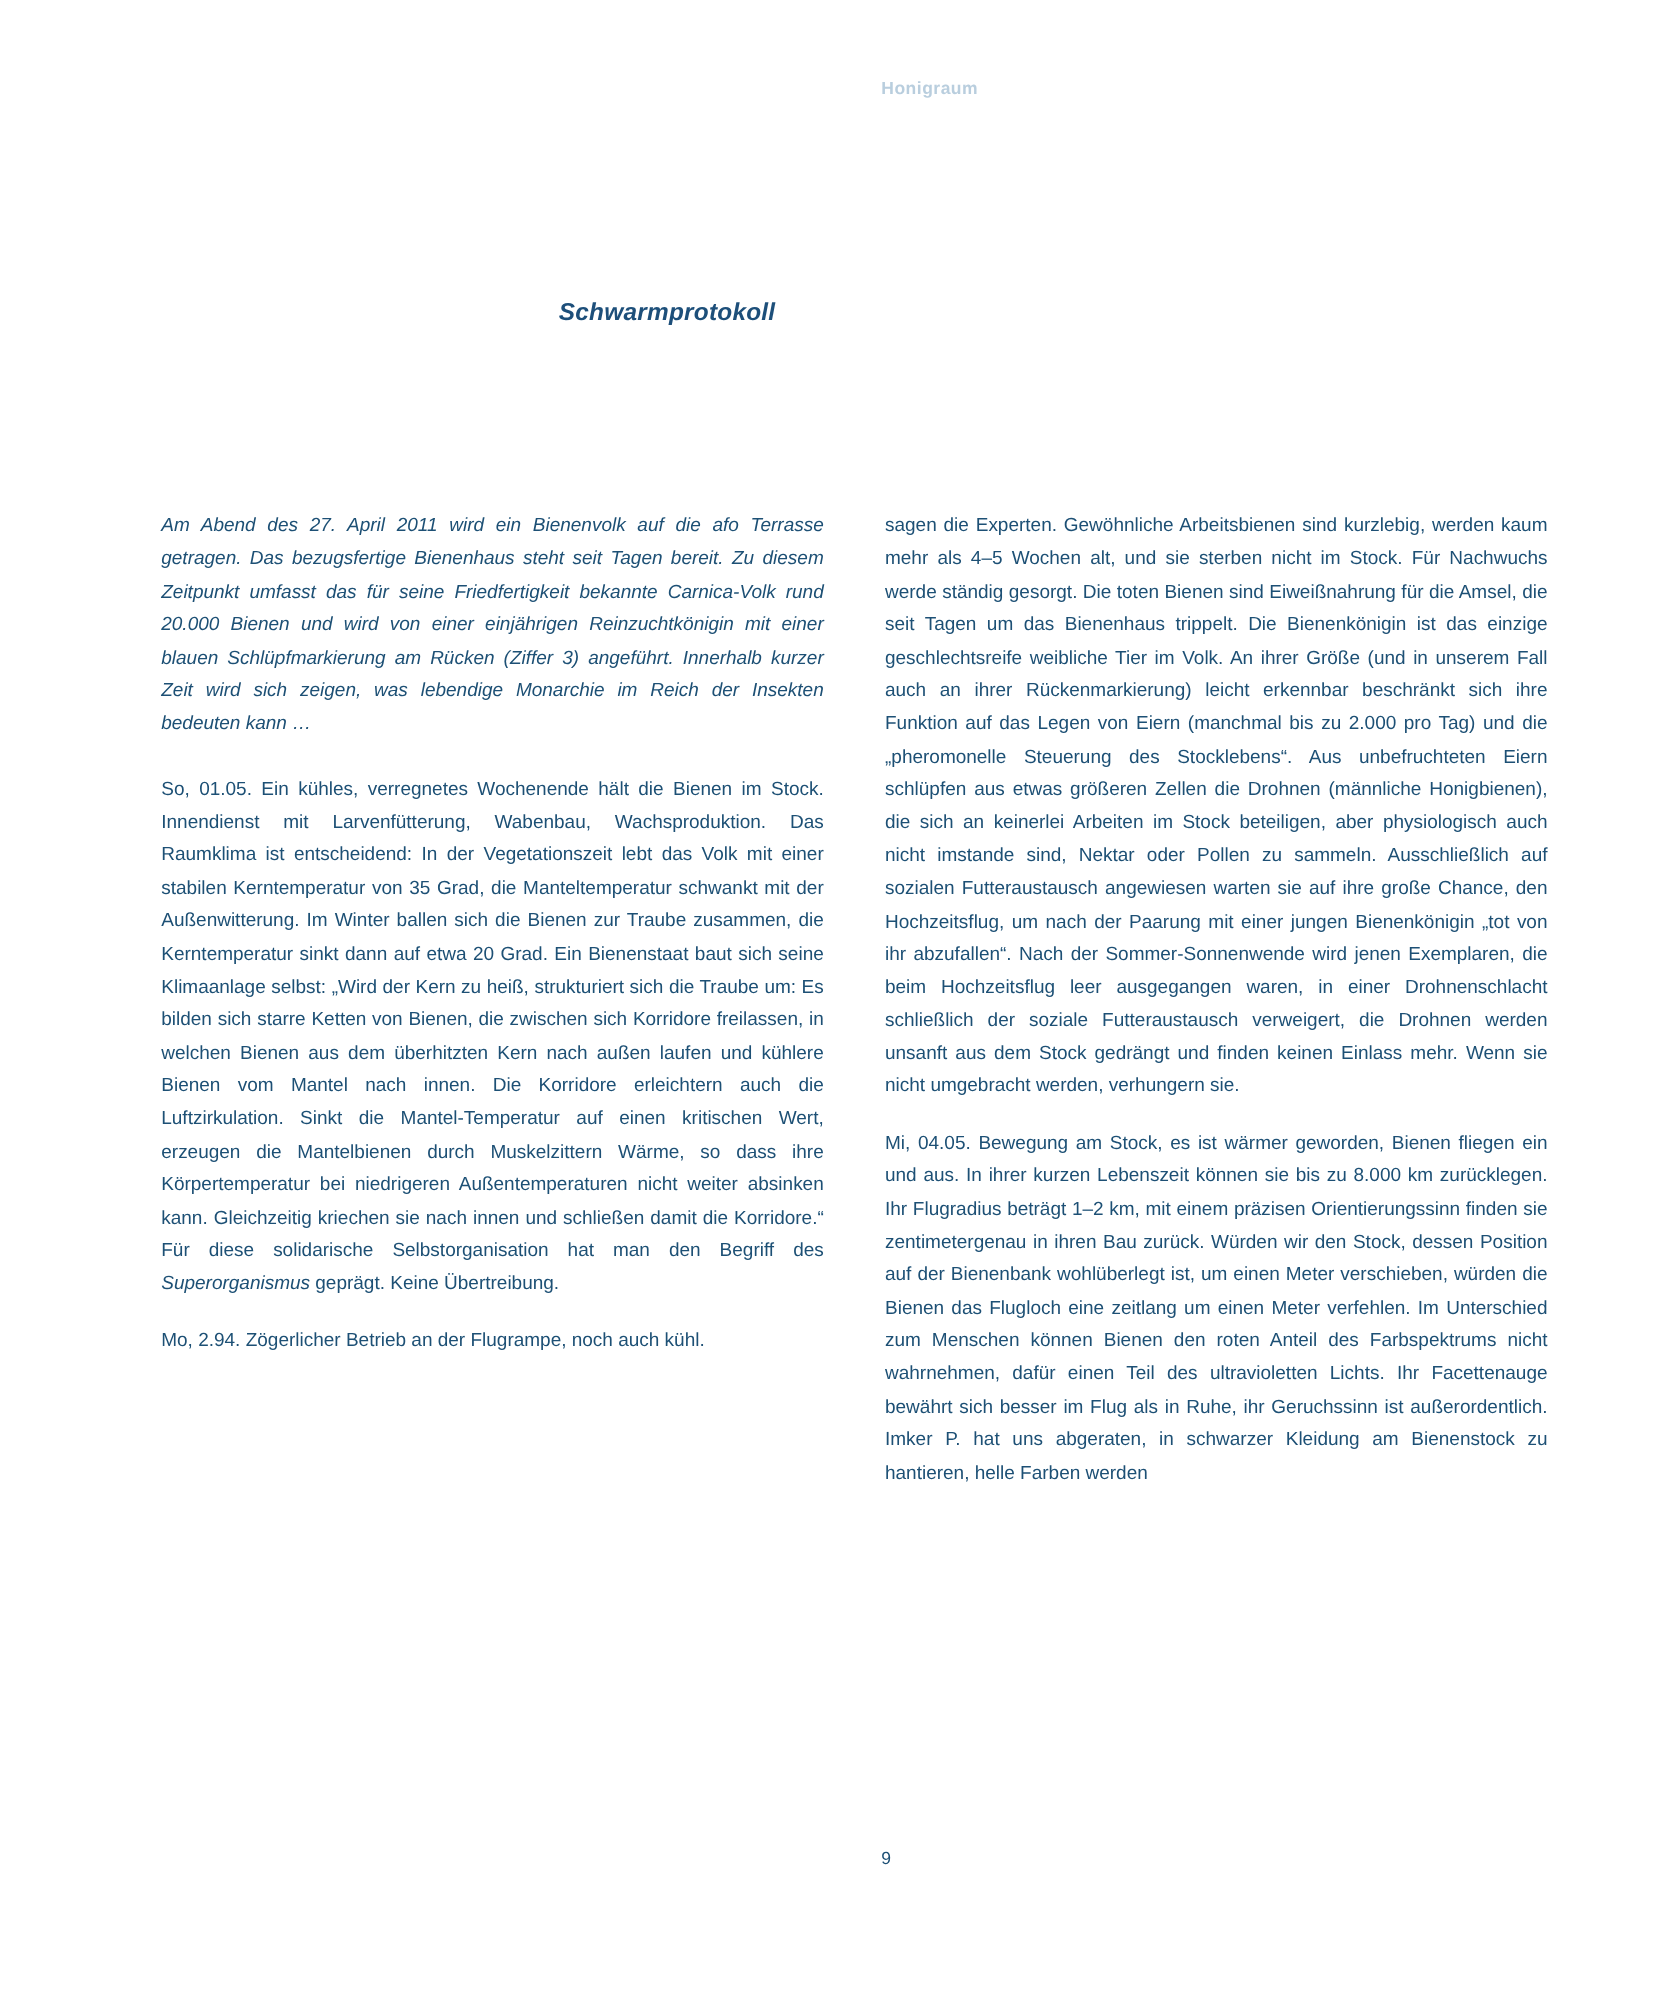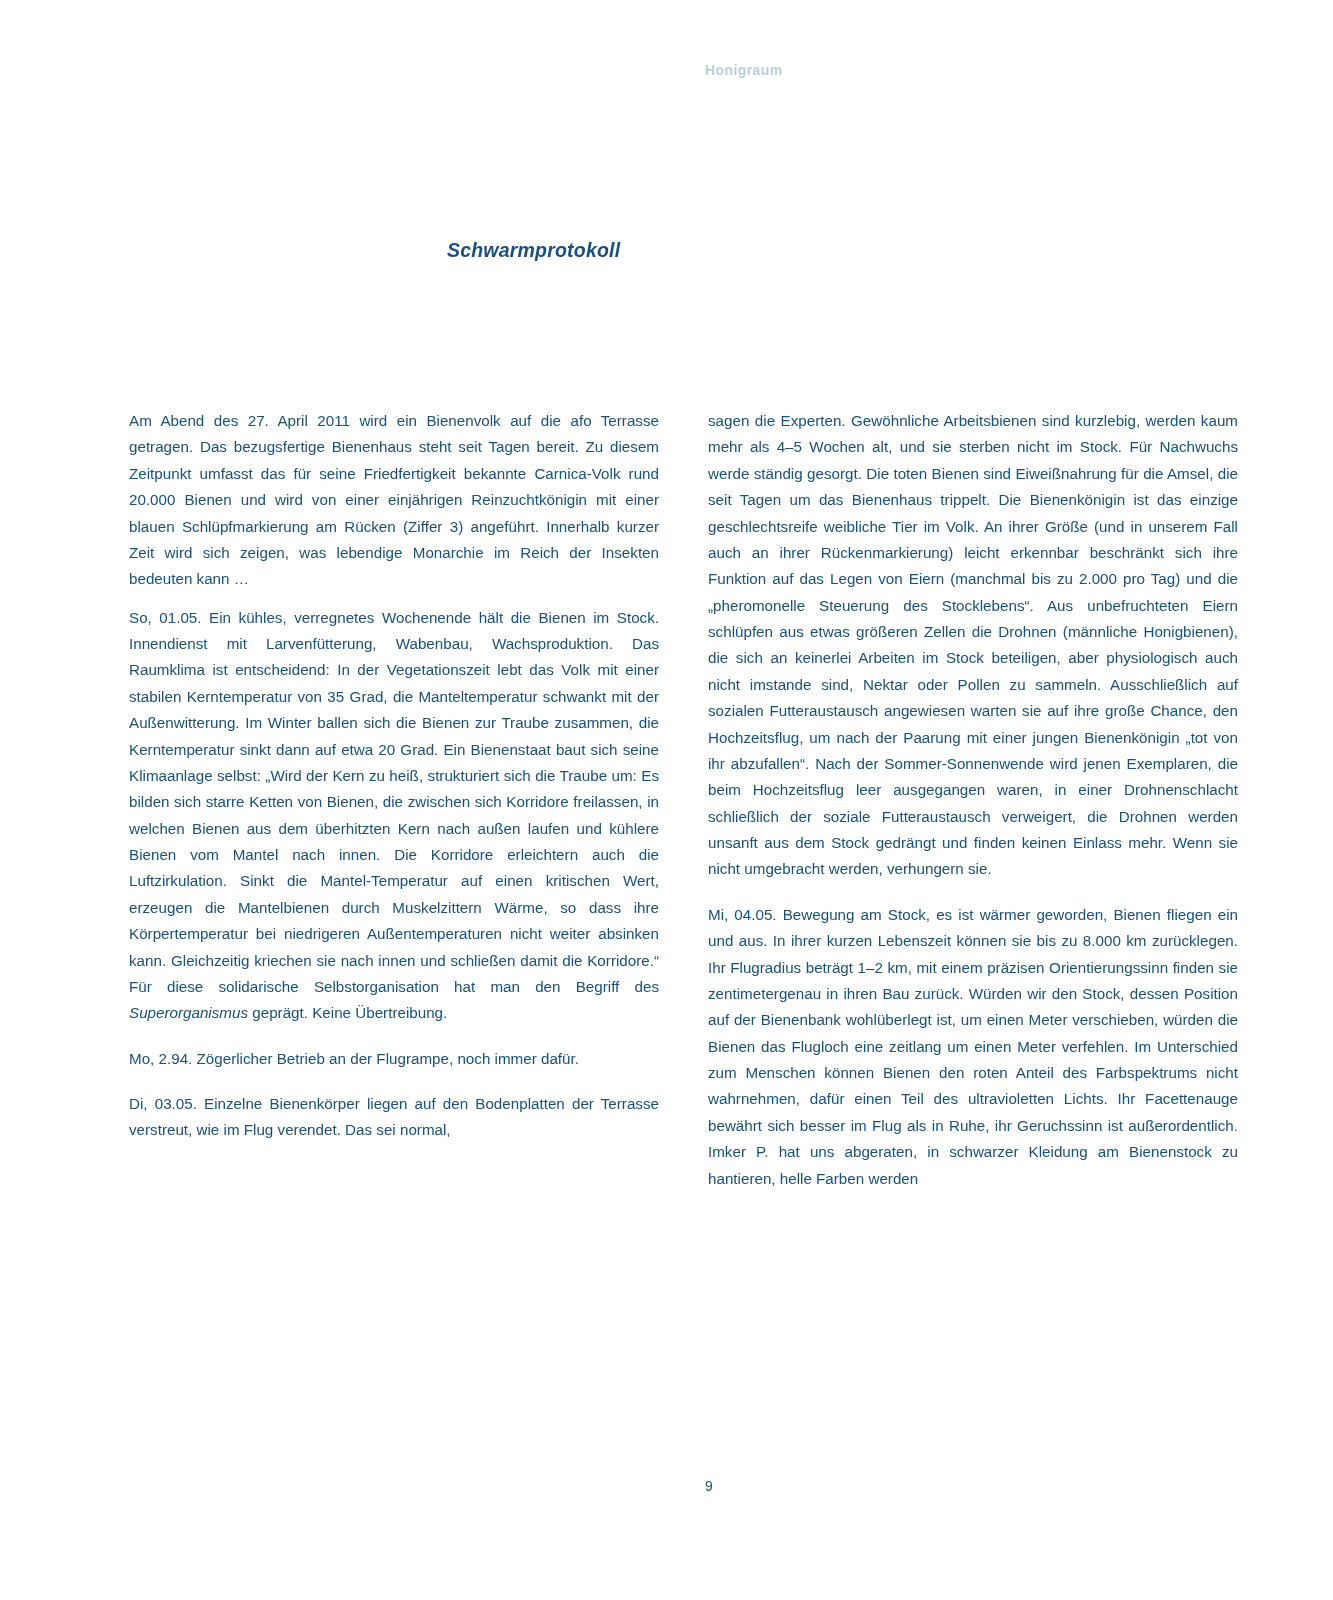--- a/index.html
+++ b/index.html
@@ -53,21 +53,22 @@
     margin: 0 0 19px 0;
     font-size: 15.2px;
     line-height: 1.735;
     text-align: justify;
     color: #1d5075;
     -webkit-hyphens: none;
     hyphens: none;
   }
   p:last-child { margin-bottom: 0; }
   .intro {
-    margin-bottom: 12px;
+    font-style: italic;
+    margin-bottom: 26px;
   }
   .intro .blk { display: block; }
   em { font-style: italic; }
   .folio {
     position: absolute;
     left: 705px;
     top: 1478px;
     font-size: 14px;
     color: #1d5075;
   }
@@ -83,23 +84,22 @@
 
   <div class="columns">
 
     <div class="col">
       <p class="intro">
         <span class="blk">Am Abend des 27. April 2011 wird ein Bienenvolk auf die afo Terrasse getragen. Das bezugsfertige Bienenhaus steht seit Tagen bereit. Zu diesem Zeitpunkt umfasst das für seine Friedfertigkeit bekannte Carnica-Volk rund 20.000 Bienen und wird von einer einjährigen Reinzuchtkönigin mit einer blauen Schlüpfmarkierung am Rücken (Ziffer 3) angeführt. Innerhalb kurzer Zeit wird sich zeigen, was lebendige Monarchie im Reich der Insekten bedeuten kann …</span>
       </p>
 
       <p><span>So, 01.05.</span><span> Ein kühles, verregnetes Wochenende hält die Bienen im Stock. Innendienst mit Larvenfütterung, Wabenbau, Wachsproduktion. Das Raumklima ist entscheidend: In der Vegetationszeit lebt das Volk mit einer stabilen Kerntemperatur von 35 Grad, die Manteltemperatur schwankt mit der Außenwitterung. Im Winter ballen sich die Bienen zur Traube zusammen, die Kerntemperatur sinkt dann auf etwa 20 Grad. Ein Bienenstaat baut sich seine Klimaanlage selbst: „Wird der Kern zu heiß, strukturiert sich die Traube um: Es bilden sich starre Ketten von Bienen, die zwischen sich Korridore freilassen, in welchen Bienen aus dem überhitzten Kern nach außen laufen und kühlere Bienen vom Mantel nach innen. Die Korridore erleichtern auch die Luftzirkulation. Sinkt die Mantel-Temperatur auf einen kritischen Wert, erzeugen die Mantelbienen durch Muskelzittern Wärme, so dass ihre Körpertemperatur bei niedrigeren Außentemperaturen nicht weiter absinken kann. Gleichzeitig kriechen sie nach innen und schließen damit die Korridore.“ Für diese solidarische Selbstorganisation hat man den Begriff des </span><em>Superorganismus</em><span> geprägt. Keine Übertreibung.</span></p>
 
-      <p><span>Mo, 2.94.</span><span> Zögerlicher Betrieb an der Flugrampe, noch immer dafür.</span></p>
+      <p><span>Mo, 2.94.</span><span> Zögerlicher Betrieb an der Flugrampe, noch auch kühl.</span></p>
 
-      <p><span>Di, 03.05.</span><span> Einzelne Bienenkörper liegen auf den Bodenplatten der Terrasse verstreut, wie im Flug verendet. Das sei normal,</span></p>
     </div>
 
     <div class="col">
       <p>sagen die Experten. Gewöhnliche Arbeitsbienen sind kurzlebig, werden kaum mehr als 4–5 Wochen alt, und sie sterben nicht im Stock. Für Nachwuchs werde ständig gesorgt. Die toten Bienen sind Eiweißnahrung für die Amsel, die seit Tagen um das Bienenhaus trippelt. Die Bienenkönigin ist das einzige geschlechtsreife weibliche Tier im Volk. An ihrer Größe (und in unserem Fall auch an ihrer Rückenmarkierung) leicht erkennbar beschränkt sich ihre Funktion auf das Legen von Eiern (manchmal bis zu 2.000 pro Tag) und die „pheromonelle Steuerung des Stocklebens“. Aus unbefruchteten Eiern schlüpfen aus etwas größeren Zellen die Drohnen (männliche Honigbienen), die sich an keinerlei Arbeiten im Stock beteiligen, aber physiologisch auch nicht imstande sind, Nektar oder Pollen zu sammeln. Ausschließlich auf sozialen Futteraustausch angewiesen warten sie auf ihre große Chance, den Hochzeitsflug, um nach der Paarung mit einer jungen Bienenkönigin „tot von ihr abzufallen“. Nach der Sommer-Sonnenwende wird jenen Exemplaren, die beim Hochzeitsflug leer ausgegangen waren, in einer Drohnenschlacht schließlich der soziale Futteraustausch verweigert, die Drohnen werden unsanft aus dem Stock gedrängt und finden keinen Einlass mehr. Wenn sie nicht umgebracht werden, verhungern sie.</p>
 
       <p><span>Mi, 04.05.</span><span> Bewegung am Stock, es ist wärmer geworden, Bienen fliegen ein und aus. In ihrer kurzen Lebenszeit können sie bis zu 8.000 km zurücklegen. Ihr Flugradius beträgt 1–2 km, mit einem präzisen Orientierungssinn finden sie zentimetergenau in ihren Bau zurück. Würden wir den Stock, dessen Position auf der Bienenbank wohlüberlegt ist, um einen Meter verschieben, würden die Bienen das Flugloch eine zeitlang um einen Meter verfehlen. Im Unterschied zum Menschen können Bienen den roten Anteil des Farbspektrums nicht wahrnehmen, dafür einen Teil des ultravioletten Lichts. Ihr Facettenauge bewährt sich besser im Flug als in Ruhe, ihr Geruchssinn ist außerordentlich. Imker P. hat uns abgeraten, in schwarzer Kleidung am Bienenstock zu hantieren, helle Farben werden</span></p>
     </div>
 
   </div>
 

